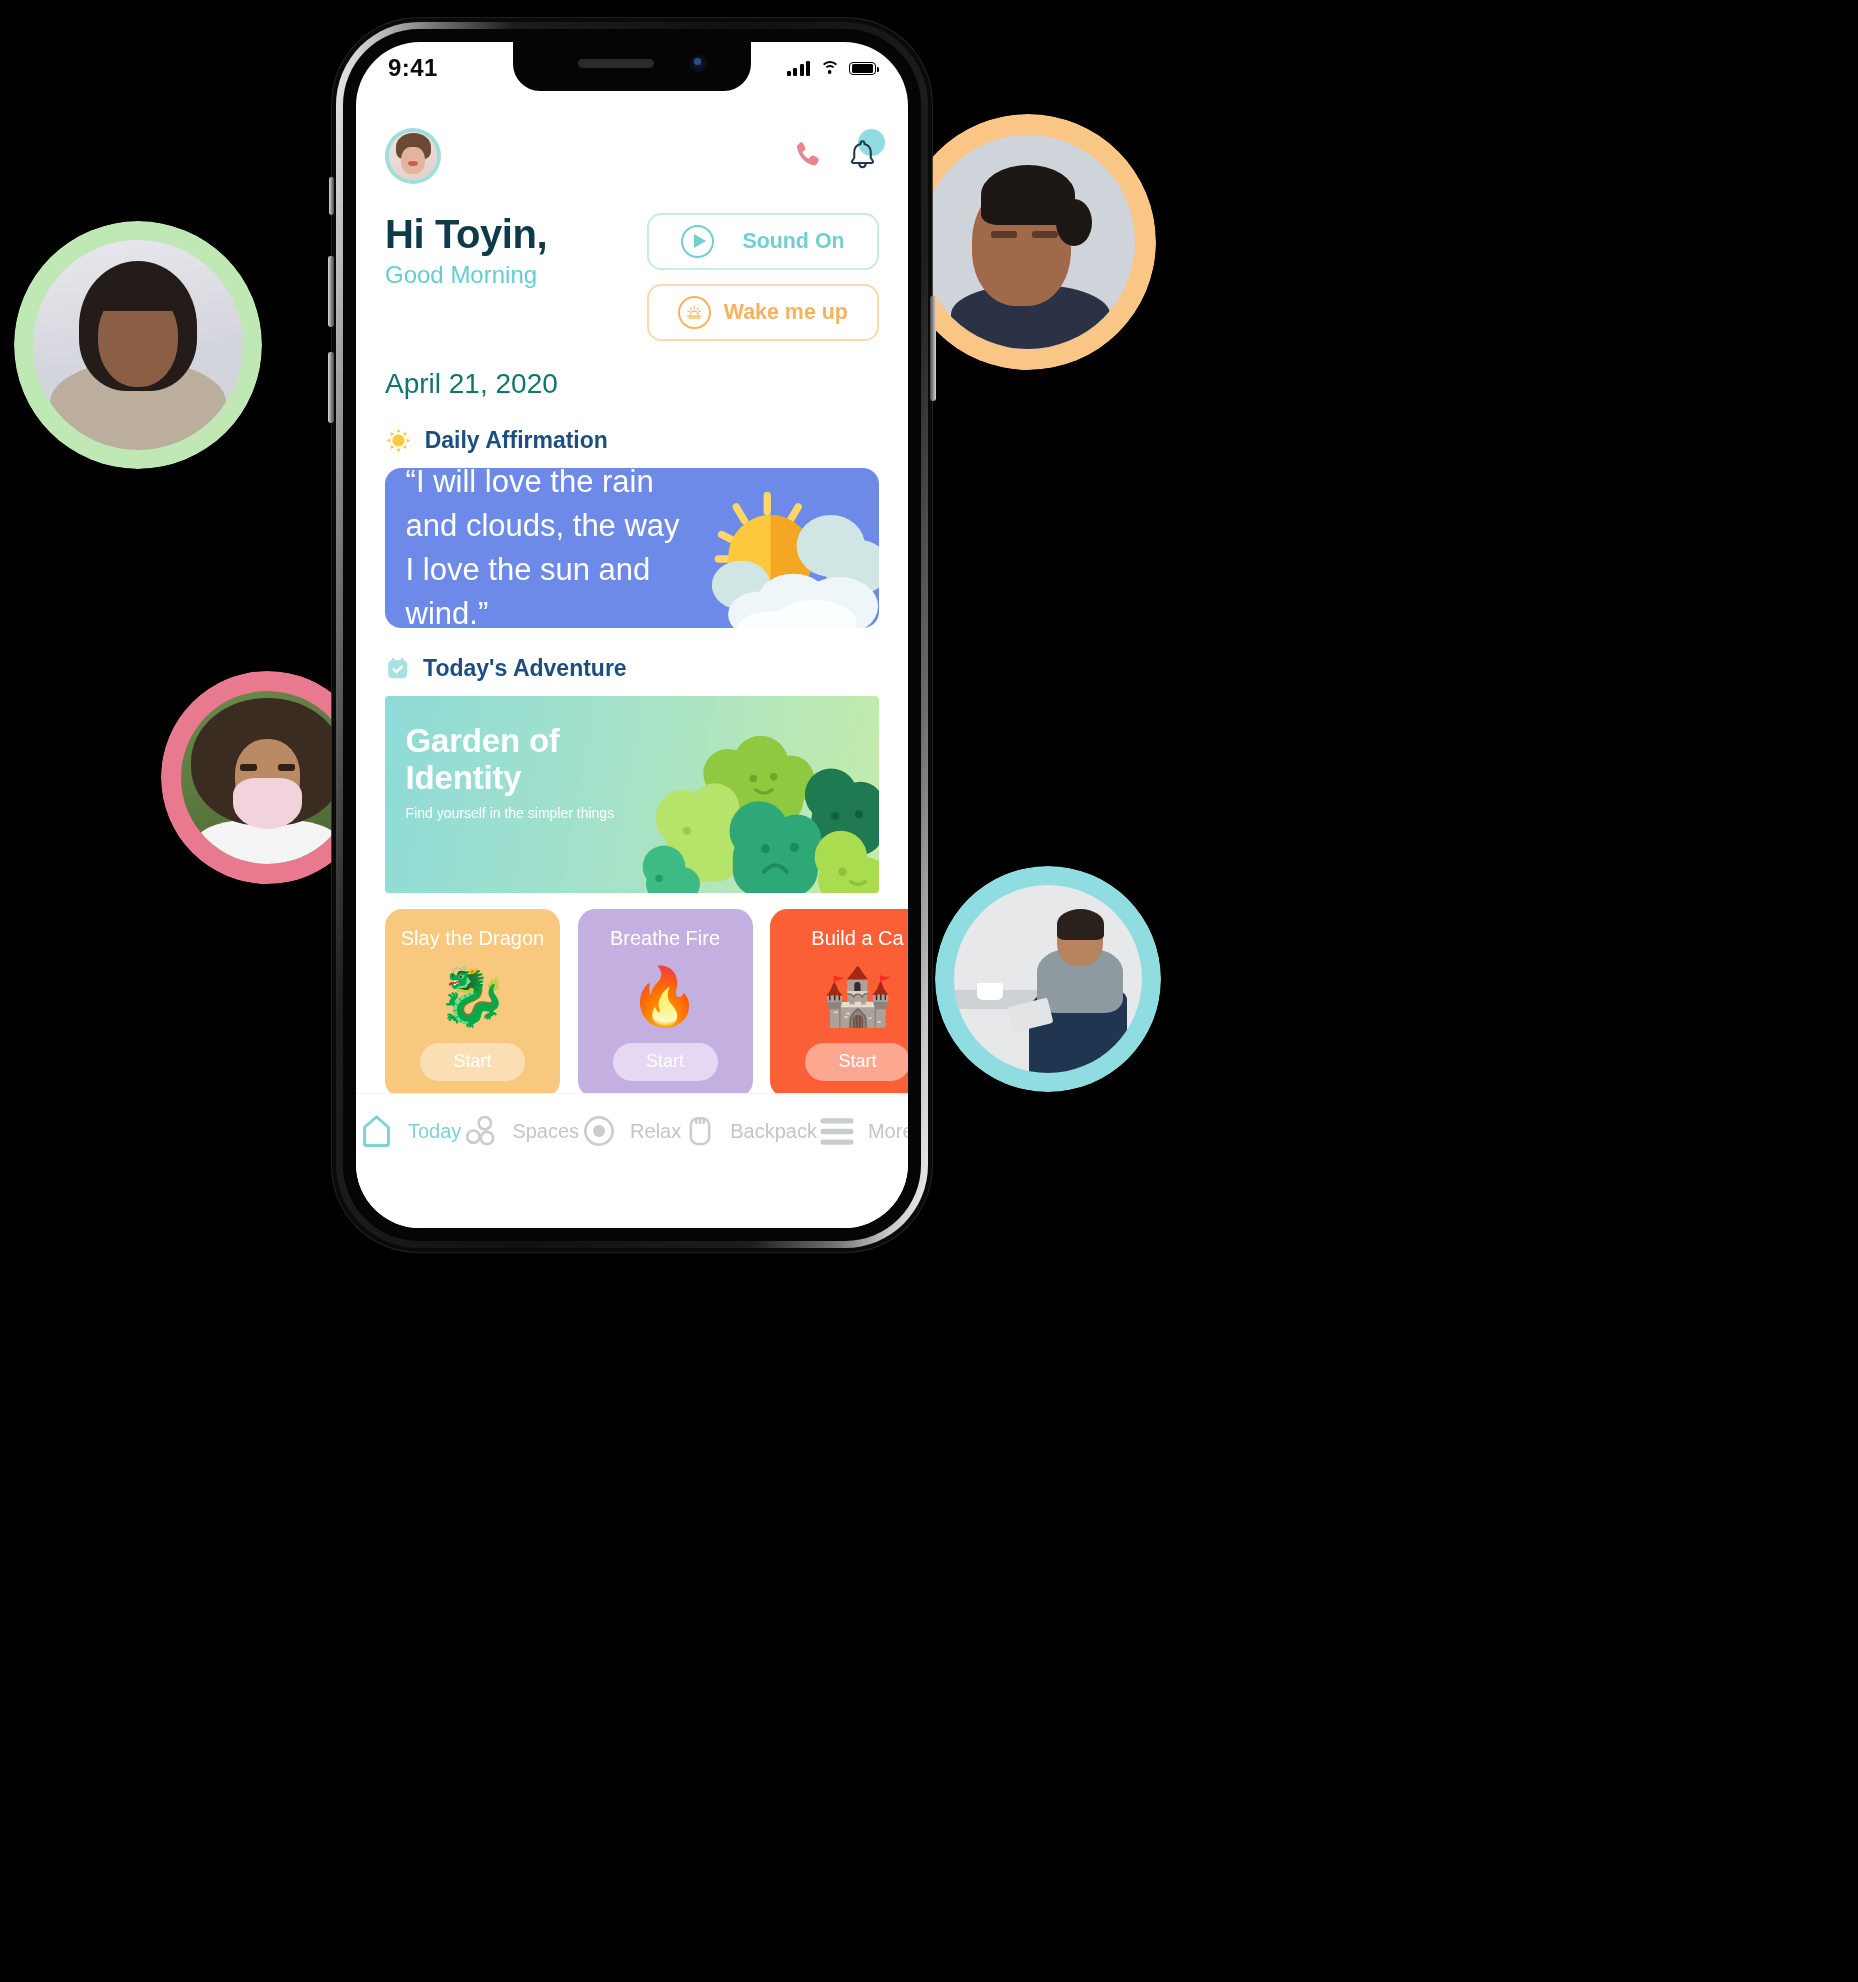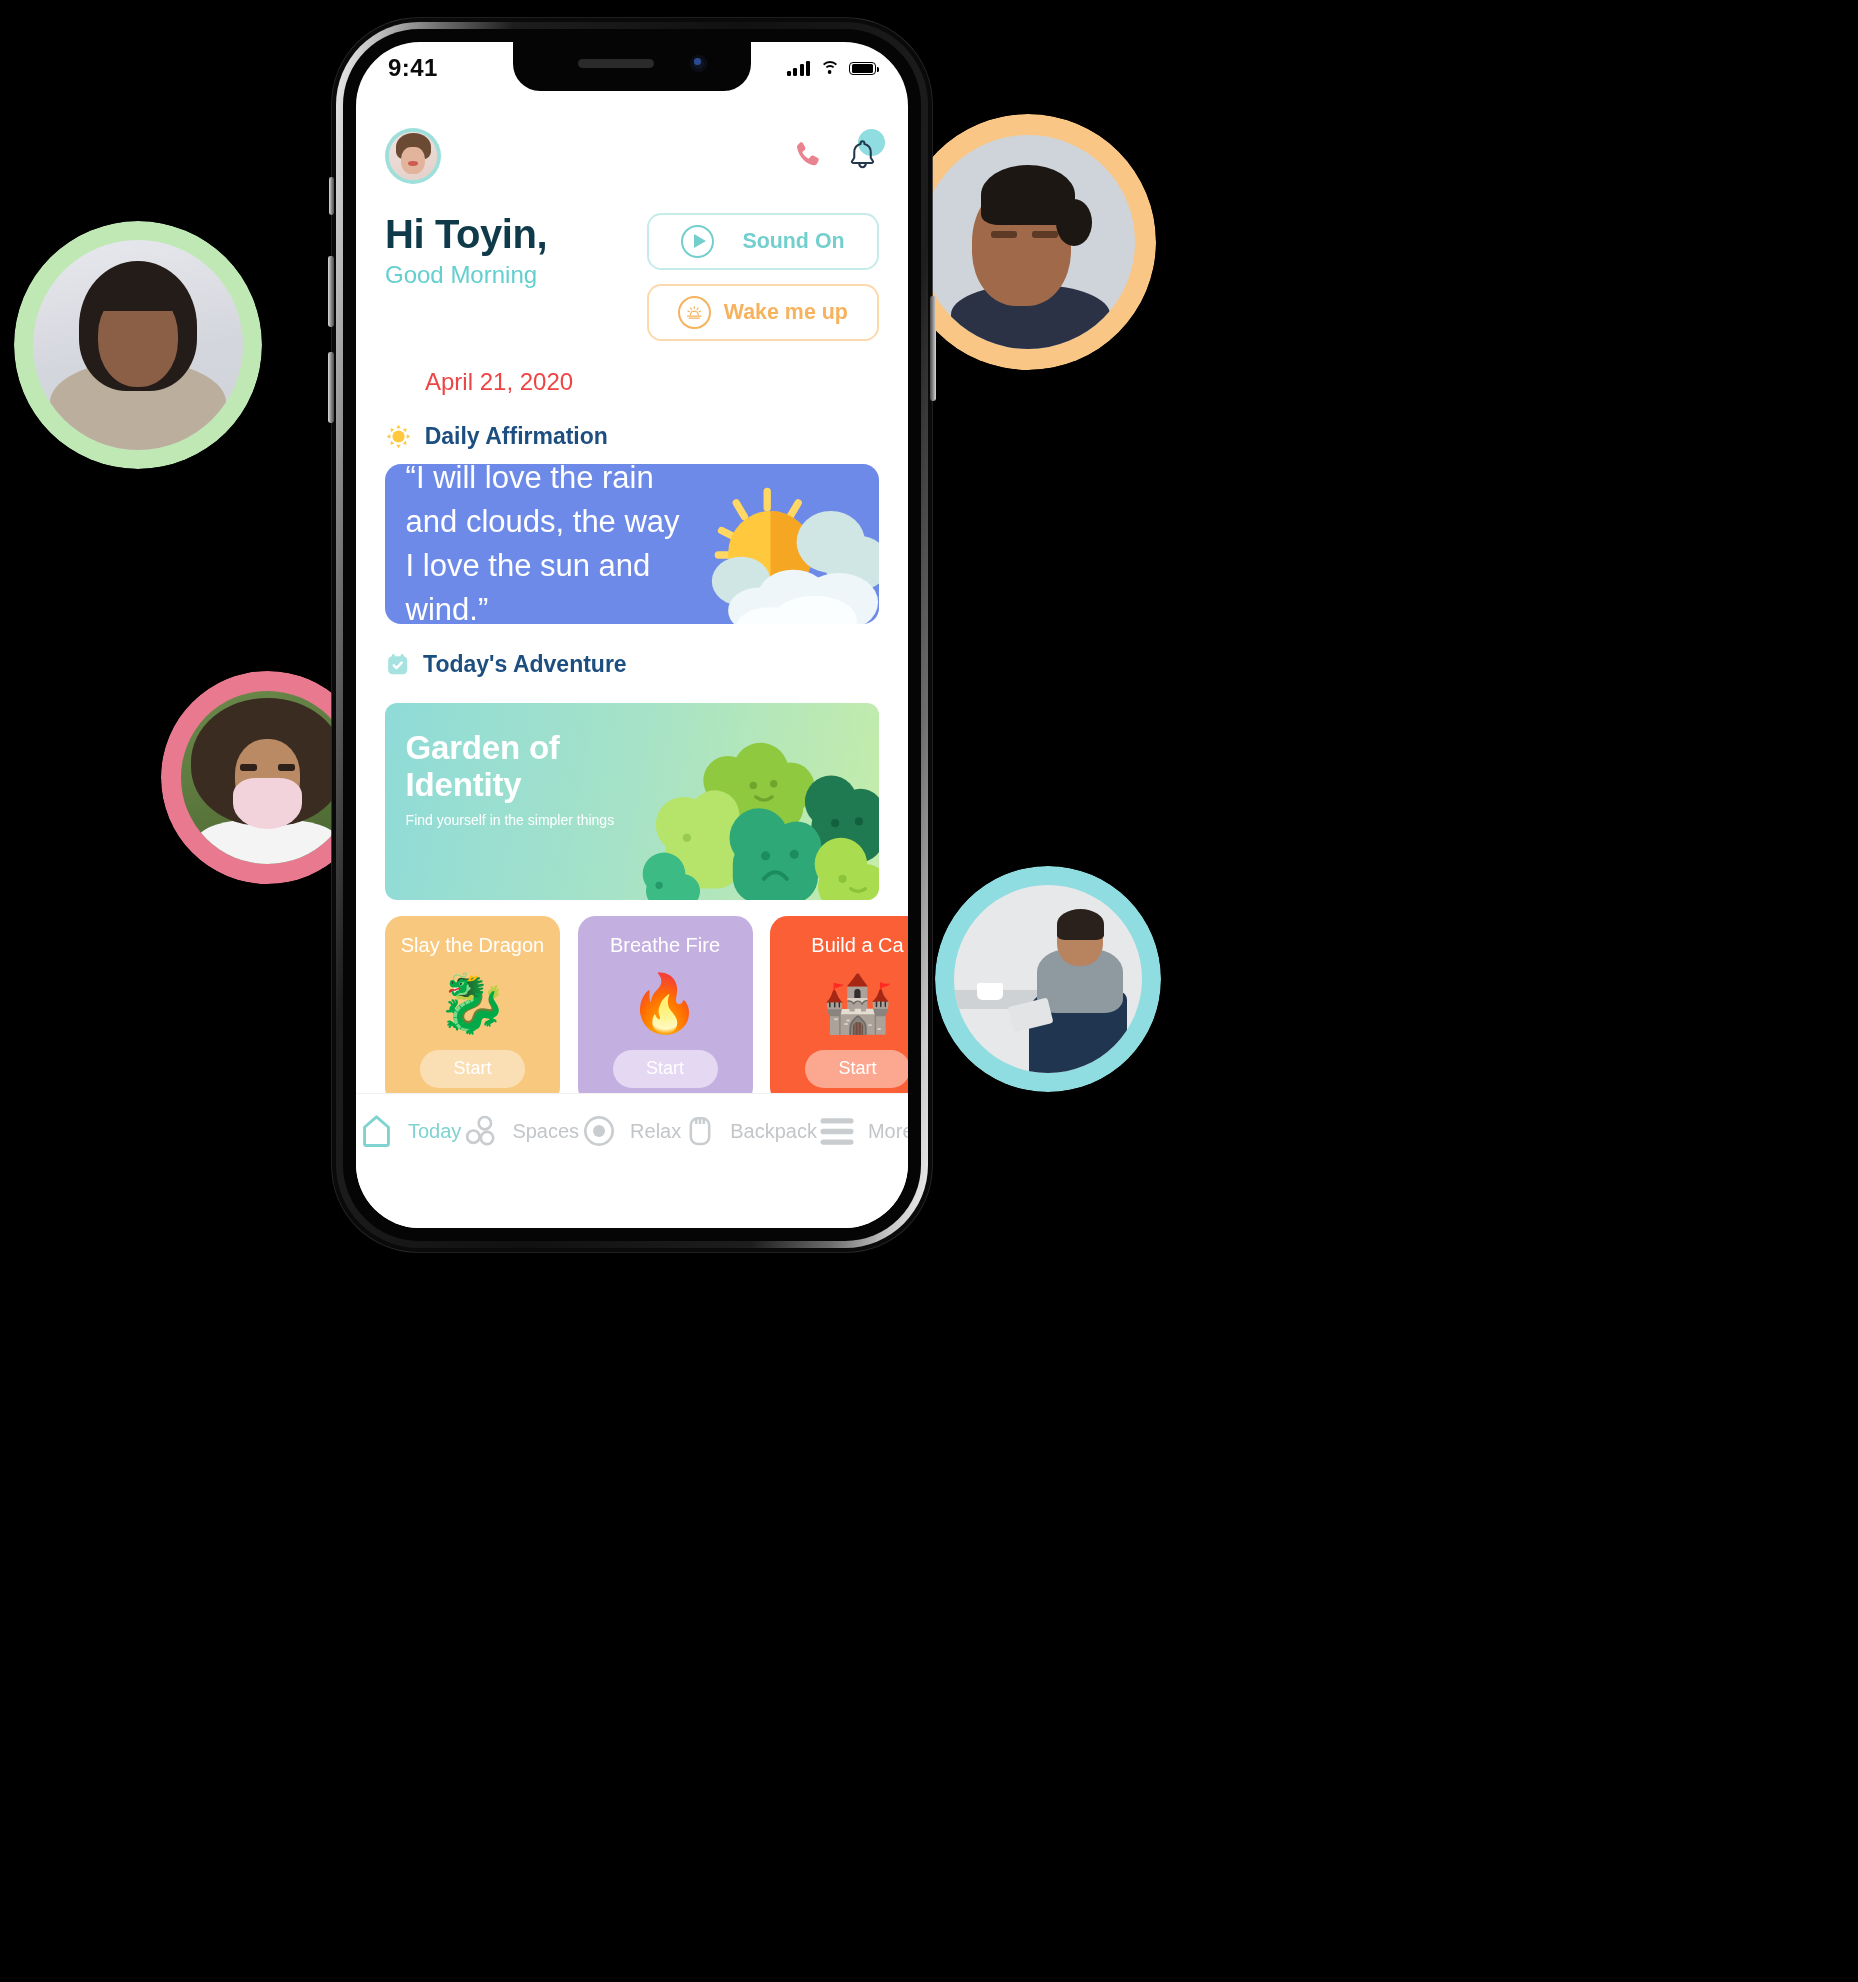--- a/index.html
+++ b/index.html
@@ -109,34 +109,34 @@
   .pill.sound { border:2px solid #c6ecea; color:#72cfcd;gap:28px; }
   .pill.wake  { border:2px solid #fbd9ad; color:#f7b25e; }
   .circ-ico { width:33px; height:33px; border-radius:50%; position:relative;
               display:flex; align-items:center; justify-content:center; }
   .circ-ico.t { border:2px solid #72cfcd; }
   .circ-ico.o { border:2px solid #f7b25e; }
   .play-tri { width:0;height:0;border-left:12px solid #72cfcd;
               border-top:7.1px solid transparent;border-bottom:7.1px solid transparent;
               margin-left:3.2px; }
 
-  .date { padding:27px 29px 0 29px; font-size:24px; color:#ef4444;margin-left:40px; }
+  .date { padding:27px 29px 0 29px; font-size:28px; color:#0f766e; }
 
   .sec-title { display:flex; align-items:center; gap:12.7px; padding:27px 29px 0 29px; }
   .sec-title span { font-size:23px; font-weight:700; color:#1d4e80; }
 
   .card-wrap { padding:14.3px 29px 0 29px; }
 
   .affirm { height:160px; border-radius:16px; background:#6d8ae8; position:relative;
             overflow:hidden; display:flex; align-items:center; }
   .affirm .q { padding:0 0 0 20.6px; width:62%; color:#fff; font-size:31px;
                line-height:1.42; font-weight:400; }
 
-  .adventure { height:197px; border-radius:12px; position:relative; overflow:hidden;
-               background:linear-gradient(100deg,#8fdbd8 0%,#a5e2c8 48%,#c5ecaa 100%);margin-top:11px; }
+  .adventure { height:197px; border-radius:4px; position:relative; overflow:hidden;
+               background:linear-gradient(100deg,#8fdbd8 0%,#a5e2c8 48%,#c5ecaa 100%); }
   .adventure .txt { position:relative; z-index:2; padding:27px 0 0 20.6px; width:58%; }
   .adventure h2 { color:#fff; font-size:33px; font-weight:700; line-height:1.12;
                   letter-spacing:-0.2px; }
   .adventure p  { color:#fff; font-size:14px; line-height:1.25; margin-top:8px; }
 
   .challenges { display:flex; gap:17.5px; padding:16px 0 0 29px; }
   .ch-card { width:175px; min-width:175px; height:189px; border-radius:17.5px;
              display:flex; flex-direction:column; align-items:center;
              padding-top:17.5px; position:relative;text-align:center; }
   .ch-card h3 { color:#fff; font-size:20px; font-weight:400; white-space:nowrap; }

